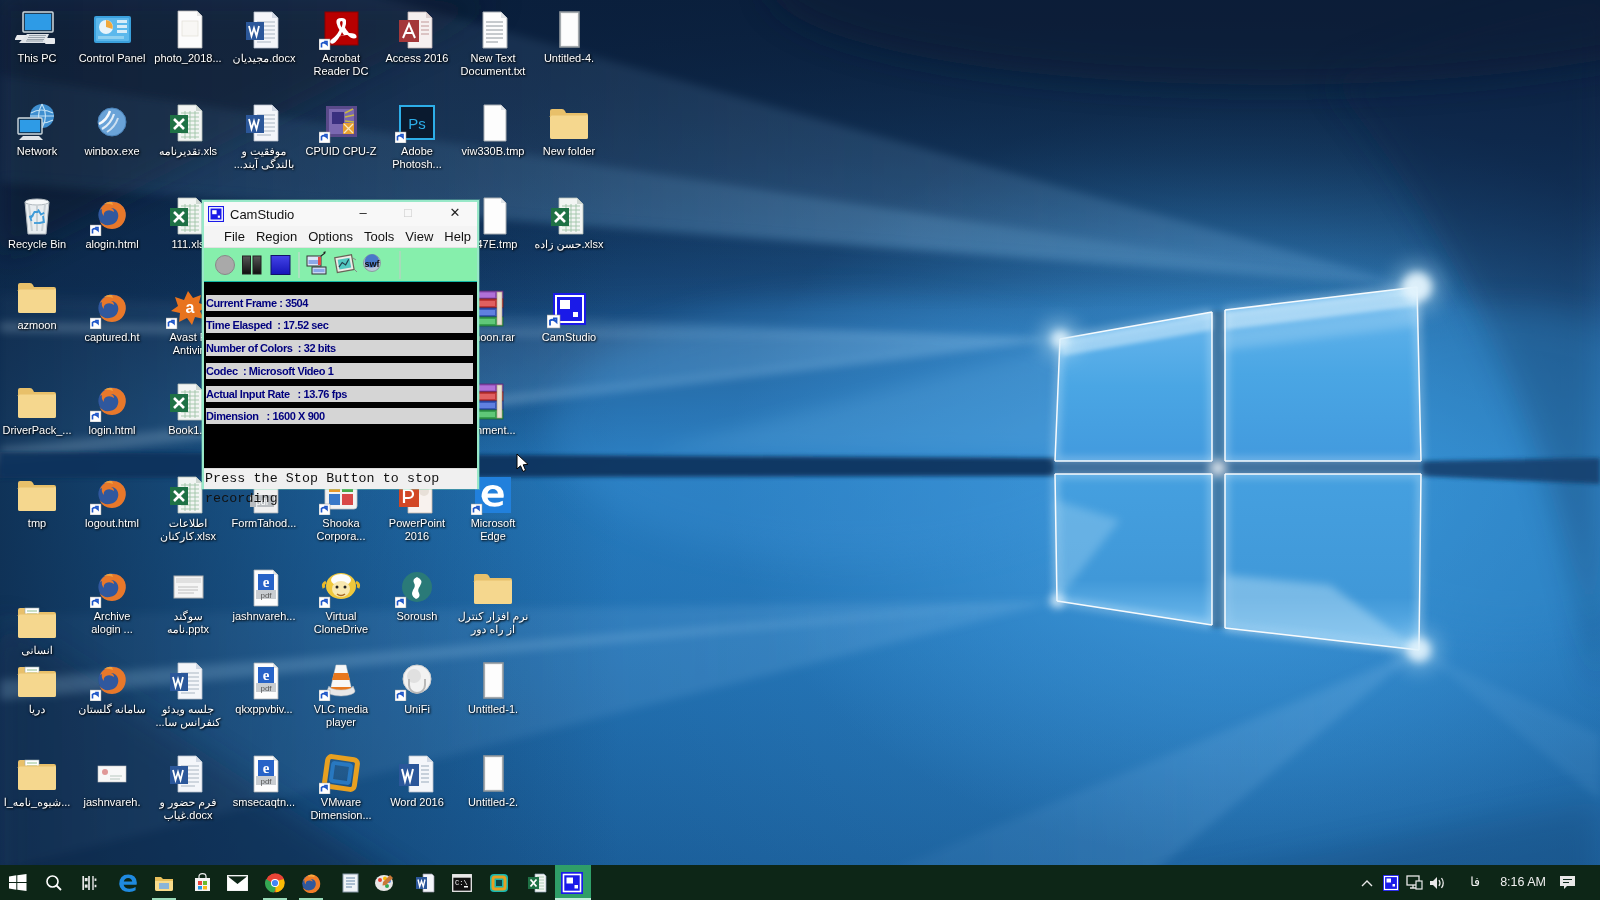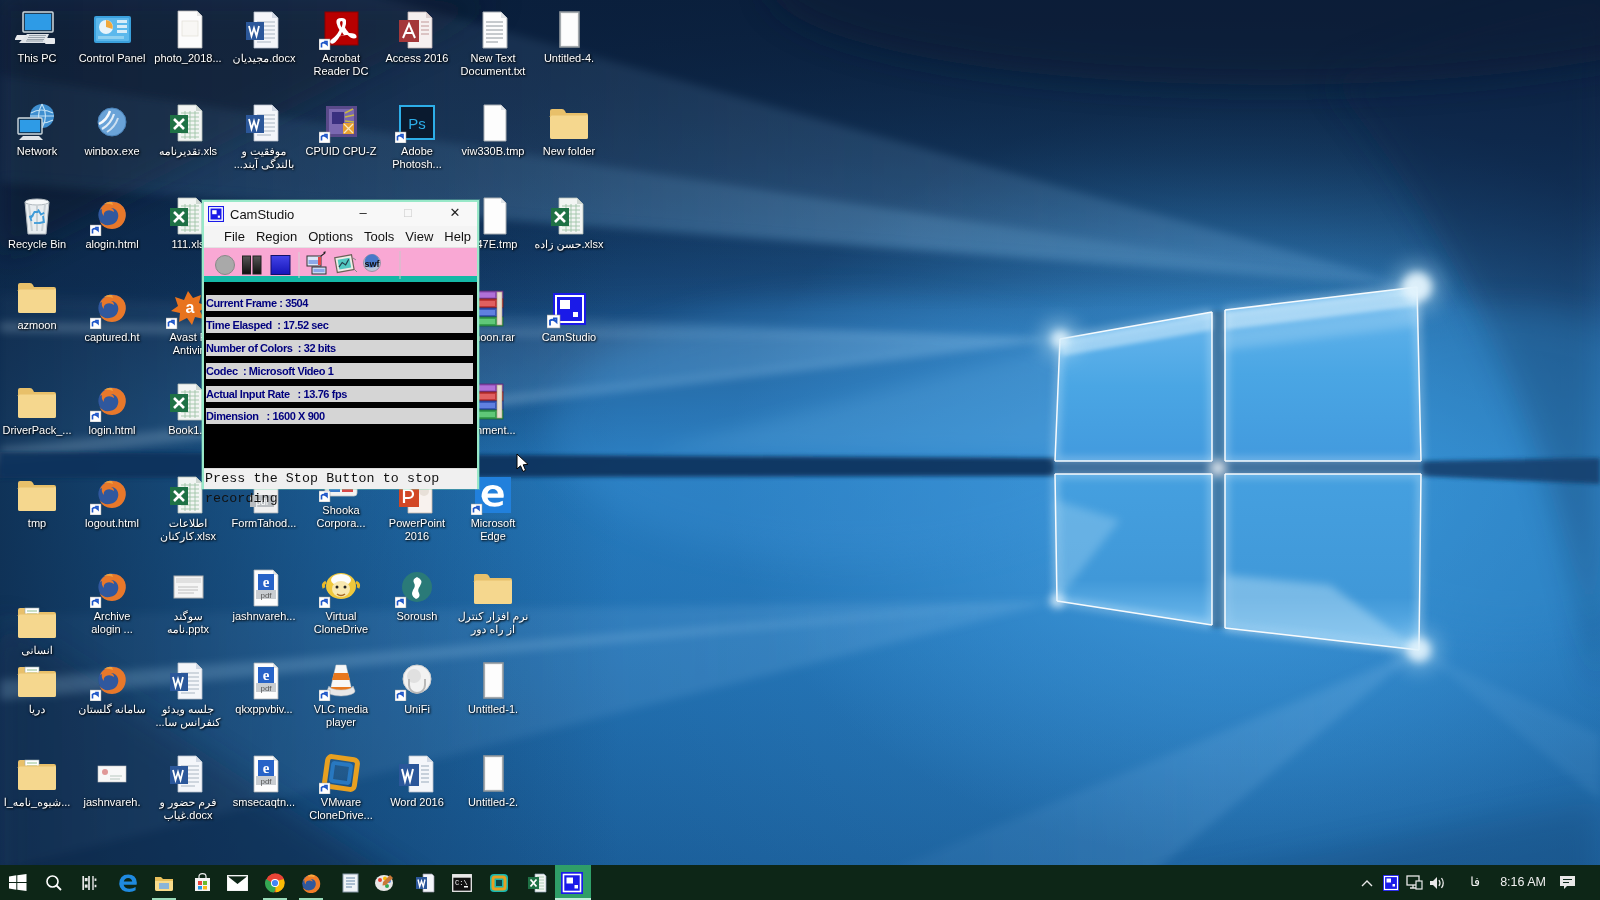--- a/index.html
+++ b/index.html
@@ -14,21 +14,21 @@
   box-shadow:0 0 0 1px rgba(120,220,180,0.35); }
 #titlebar { height:24px; display:flex; align-items:center; position:relative;
   background:#f8f8f8; }
 #title { font-size:13px; color:#111; margin-left:2px; }
 .cap-btn { position:absolute; top:0; width:16px; height:22px; text-align:center;
   font-size:13px; line-height:22px; color:#222; }
 #menubar { height:22px; display:flex; align-items:center; font-size:13px;
   color:#111; border-bottom:1px solid #e2e2e2; background:#f4f4f4; }
 #menubar span { margin-left:11px; }
 #menubar span:first-child { margin-left:20px; }
-#toolbar { height:34px; background:#f9a8d4; border-bottom:6px solid #14b8a6; padding-top:1px;text-decoration:underline; }
+#toolbar { height:34px; background:#86efac; border-bottom:1px solid #14b8a6; padding-top:1px;text-decoration:underline; }
 #client { position:relative; height:186px; background:#000; }
 .sbar { position:absolute; left:2px; right:4px; height:16px; background:#d5d5d5;
   color:#00007e; font-size:11px; font-weight:bold; line-height:16px;
   padding-left:0; letter-spacing:-0.4px; }
 #statusbar { height:21px; background:#f0f0f0; font-size:13.3px; color:#111;
   line-height:20px; padding-left:1px; letter-spacing:0.1px; border-top:1px solid #dcdcdc;font-family:Liberation Mono, monospace; }
 #taskbar { position:absolute; left:0; top:865px; width:1600px; height:35px;
   background:#0d2617; z-index:20; }
 .tbi { position:absolute; top:0; height:35px; width:24px; display:flex;
   align-items:center; justify-content:center; }
@@ -681,21 +681,21 @@
         <rect x="24" y="20" width="11" height="11" fill="#e8a030"></rect>
         <path d="M25 21 l9 9 M34 21 l-9 9" stroke="#f8e8c0" stroke-width="1.3"></path>
         <rect x="0" y="29" width="11" height="11" fill="#fff" stroke="#9a9a9a" stroke-width="0.5"></rect>
         <path d="M2.5 37.5 L2.5 33.5 Q5 31.5 8 34.5 L8 31.5 L5.2 31.5" fill="none" stroke="#1e56c8" stroke-width="1.6"></path>
       </svg>
     </div>
     <div class="cap">
       <div>CPUID CPU-Z</div>
     </div>
   </div>
-<div class="ic" style="left:304px;top:460px">
+<div class="ic" style="left:304px;top:473px">
     <div class="gl">
       <svg width="44" height="40" viewBox="0 0 44 40">
         <rect x="6" y="2" width="32" height="32" rx="3" fill="#f2f2f2" stroke="#c8c8c8" stroke-width="0.8"></rect>
         <rect x="10" y="6" width="11" height="11" fill="#e89828"></rect>
         <rect x="23" y="6" width="11" height="11" fill="#48a848"></rect>
         <rect x="10" y="19" width="11" height="11" fill="#3878c8"></rect>
         <rect x="23" y="19" width="11" height="11" fill="#d84848"></rect>
         <rect x="0" y="29" width="11" height="11" fill="#fff" stroke="#9a9a9a" stroke-width="0.5"></rect>
         <path d="M2.5 37.5 L2.5 33.5 Q5 31.5 8 34.5 L8 31.5 L5.2 31.5" fill="none" stroke="#1e56c8" stroke-width="1.6"></path>
       </svg>
@@ -746,21 +746,21 @@
         <g transform="rotate(8 22 19)">
           <rect x="7" y="4" width="30" height="30" rx="4" fill="none" stroke="#e8a020" stroke-width="5"></rect>
           <rect x="13" y="10" width="18" height="18" rx="2" fill="none" stroke="#2878c0" stroke-width="4"></rect>
         </g>
         <rect x="0" y="29" width="11" height="11" fill="#fff" stroke="#9a9a9a" stroke-width="0.5"></rect>
         <path d="M2.5 37.5 L2.5 33.5 Q5 31.5 8 34.5 L8 31.5 L5.2 31.5" fill="none" stroke="#1e56c8" stroke-width="1.6"></path>
       </svg>
     </div>
     <div class="cap">
       <div>VMware</div>
-      <div>CloneDrive...</div>
+      <div>Dimension...</div>
     </div>
   </div>
 <div class="ic" style="left:380px;top:8px">
     <div class="gl">
       <svg width="44" height="40" viewBox="0 0 44 40">
         <path d="M13 2 L31 2 L37 8 L37 38 L13 38 Z" fill="#f6f0f0" stroke="#c0b0b0" stroke-width="0.8"></path>
         <path d="M31 2 L31 8 L37 8 Z" fill="#ddd0d0"></path>
         <path d="M26 12 h8 M26 16 h8 M26 20 h8 M26 24 h8" stroke="#c09898" stroke-width="1"></path>
         <rect x="4" y="10" width="20" height="22" fill="#a4373a"></rect>
         <path d="M8 28 L14 14 L20 28 M10.5 23 h7" fill="none" stroke="#fff" stroke-width="2"></path>

